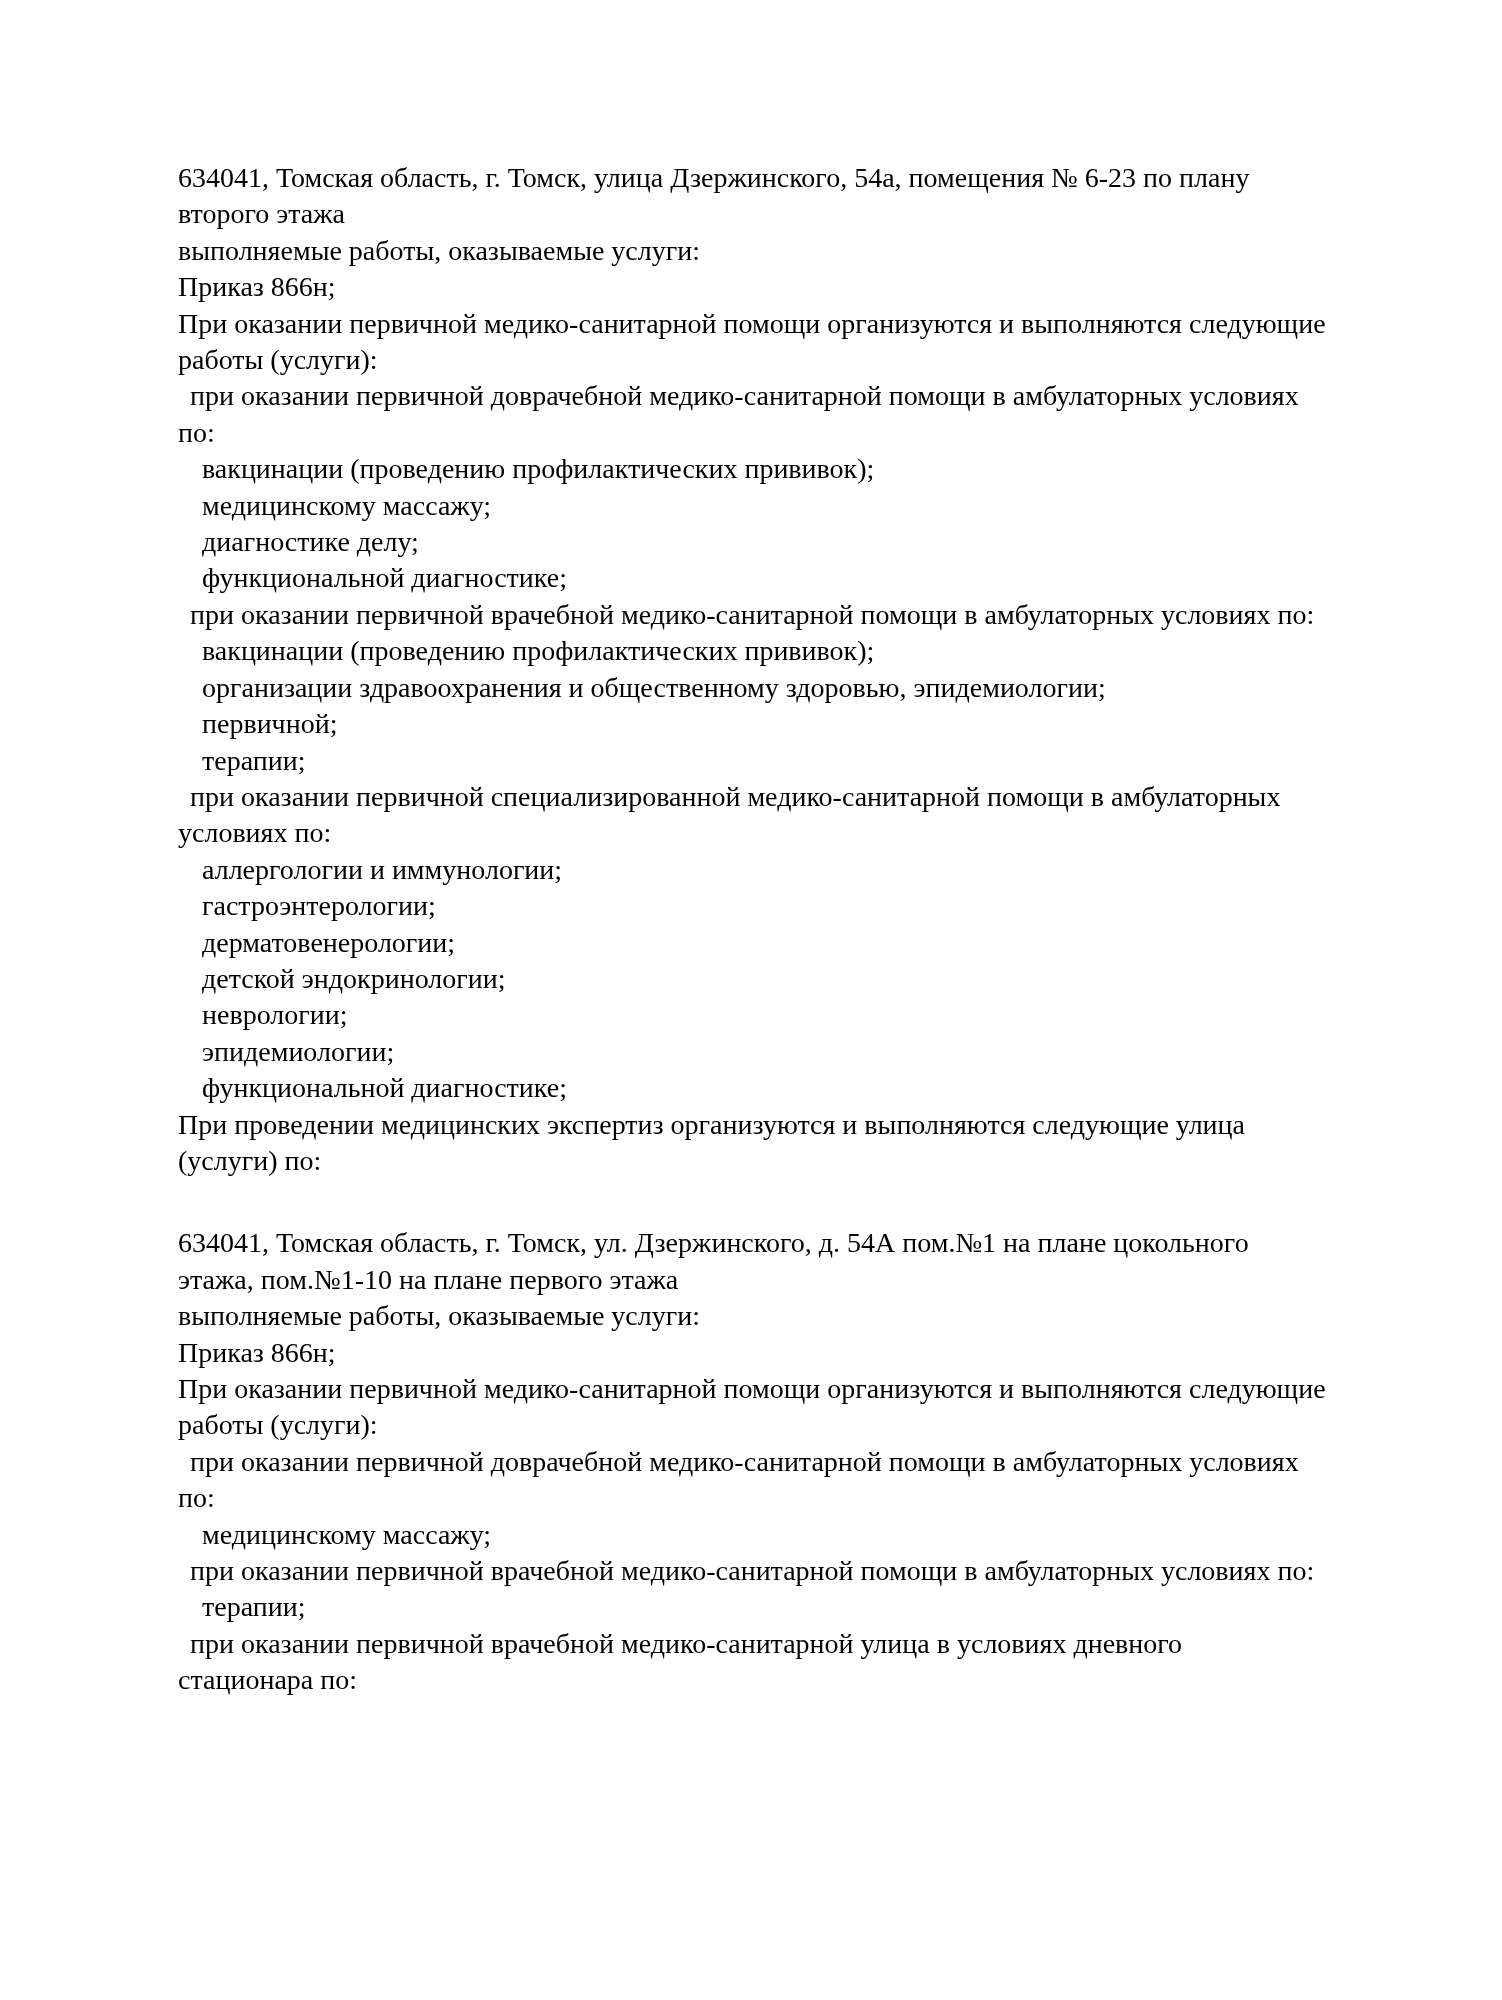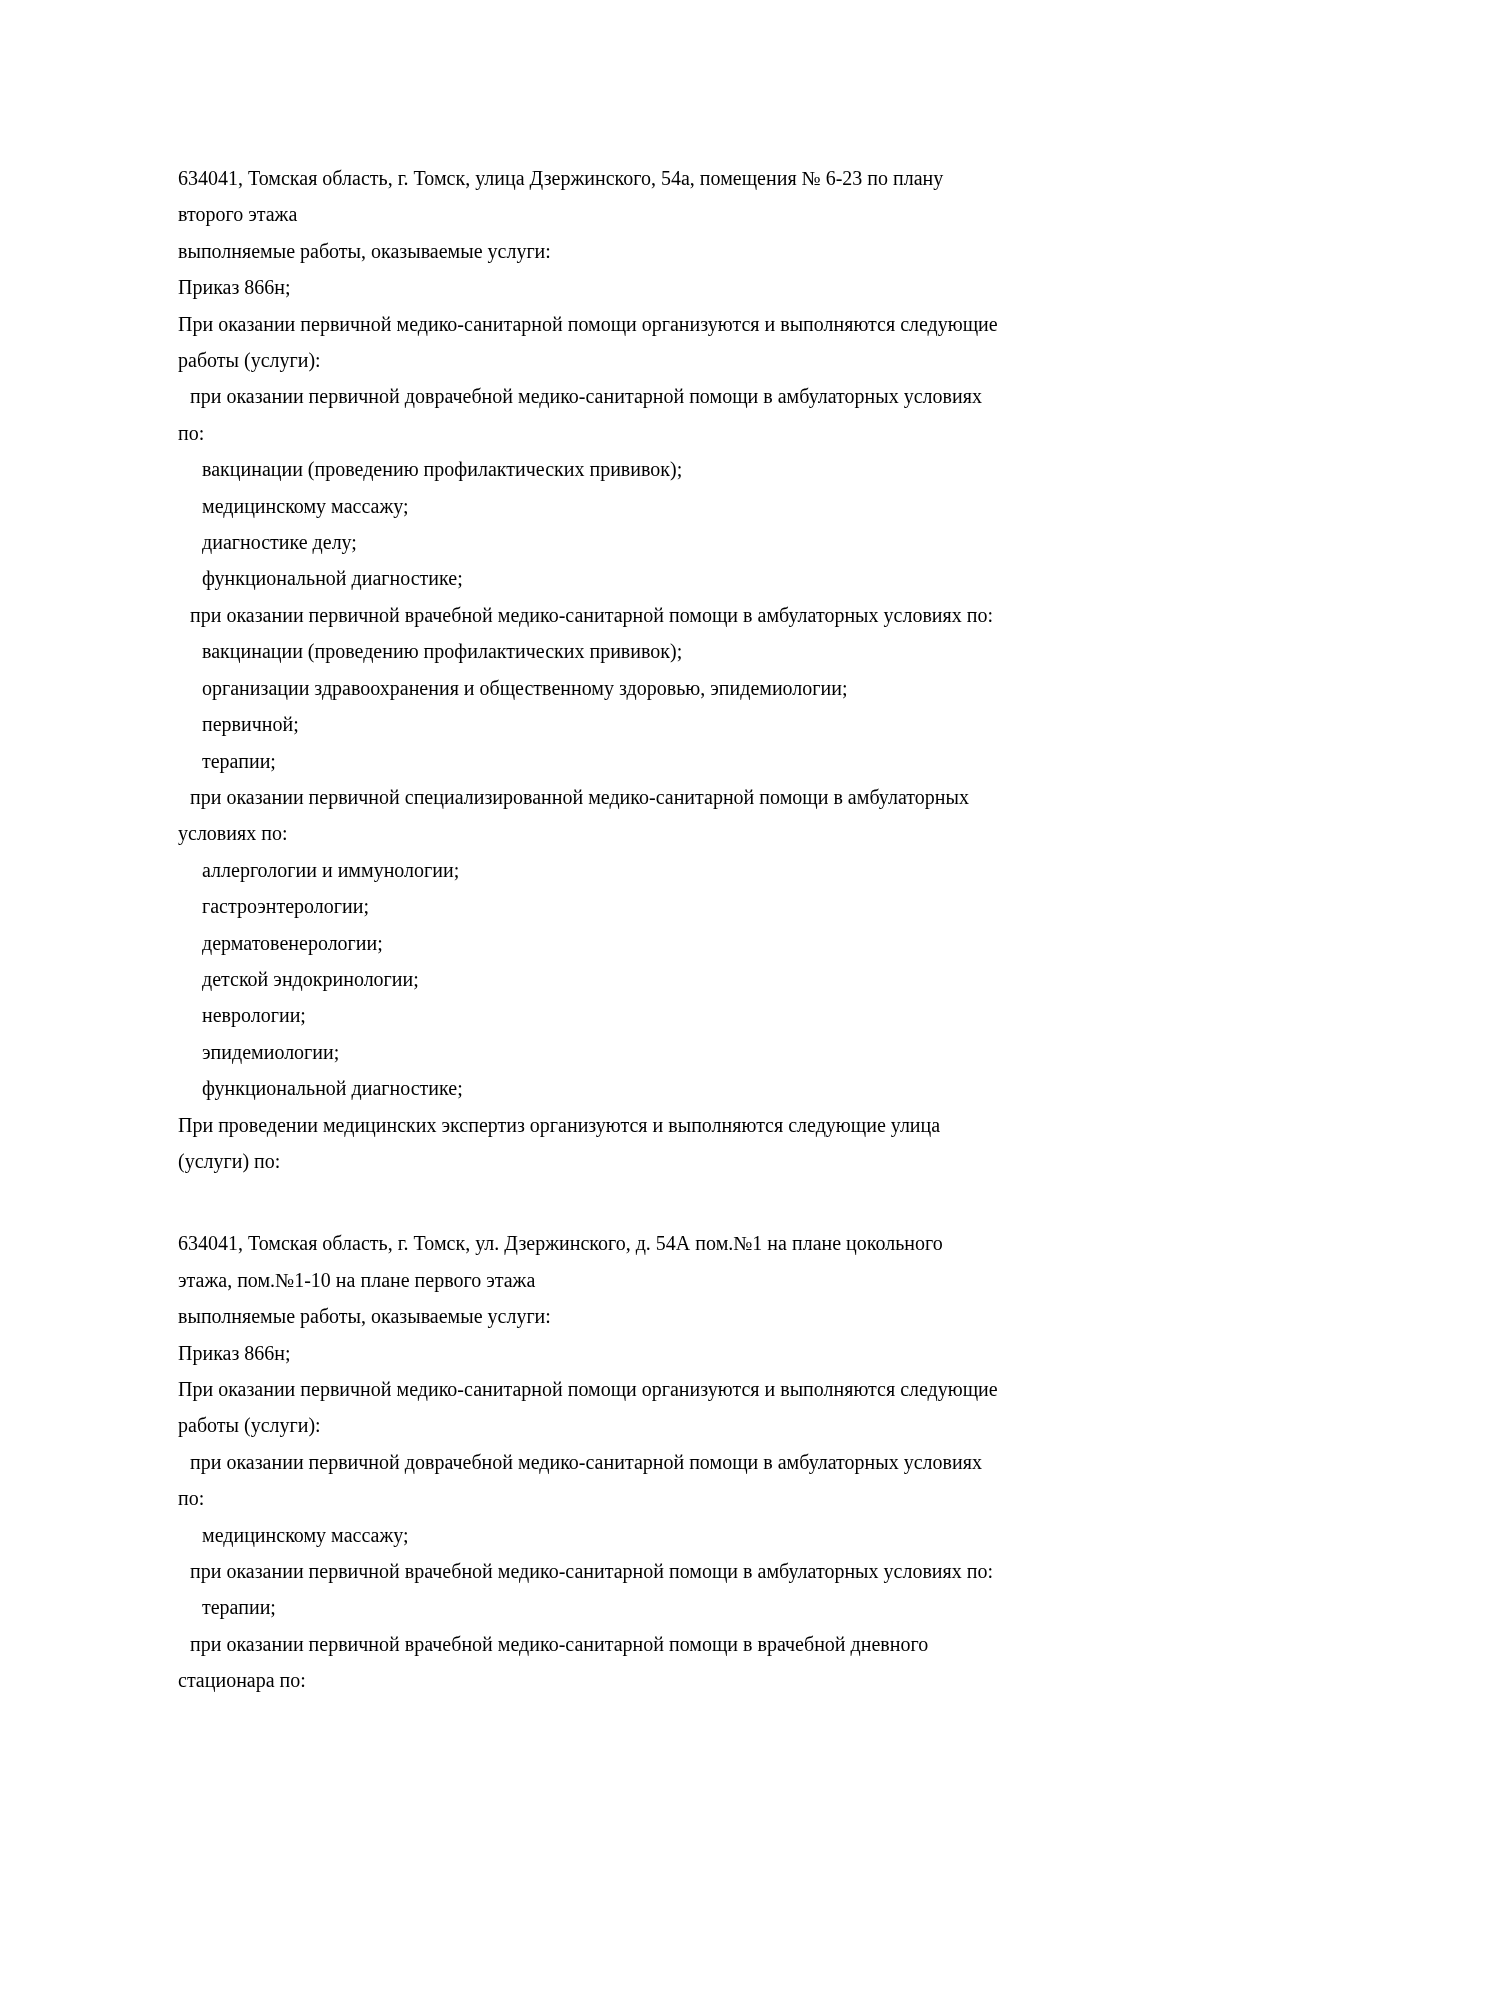--- a/index.html
+++ b/index.html
@@ -9,21 +9,21 @@
   }
   .page {
     position: relative;
     width: 1502px;
     height: 2000px;
     background: #ffffff;
     overflow: hidden;
     box-sizing: border-box;
     padding: 160px 90px 8px 178px;
     font-family: "Liberation Serif", "DejaVu Serif", serif;
-    font-size: 20px;
+    font-size: 28px;
     line-height: 36.4px;
     color: #000000;
   }
   .block { margin: 0; }
   .block + .block { margin-top: 46px; }
   .line {
     white-space: pre;
     min-height: 36.4px;
   }
   .indent-0 { padding-left: 0; }
@@ -70,17 +70,17 @@
         <div class="line indent-0">этажа, пом.№1-10 на плане первого этажа</div>
         <div class="line indent-0">выполняемые работы, оказываемые услуги:</div>
         <div class="line indent-0">Приказ 866н;</div>
         <div class="line indent-0">При оказании первичной медико-санитарной помощи организуются и выполняются следующие</div>
         <div class="line indent-0">работы (услуги):</div>
         <div class="line indent-1">при оказании первичной доврачебной медико-санитарной помощи в амбулаторных условиях</div>
         <div class="line indent-0">по:</div>
         <div class="line indent-2">медицинскому массажу;</div>
         <div class="line indent-1">при оказании первичной врачебной медико-санитарной помощи в амбулаторных условиях по:</div>
         <div class="line indent-2">терапии;</div>
-        <div class="line indent-1">при оказании первичной врачебной медико-санитарной помощи в врачебной дневного</div>
+        <div class="line indent-1">при оказании первичной врачебной медико-санитарной улица в условиях дневного</div>
         <div class="line indent-0">стационара по:</div>
       </div>
     </div>
 </div>
 
 </body></html>

